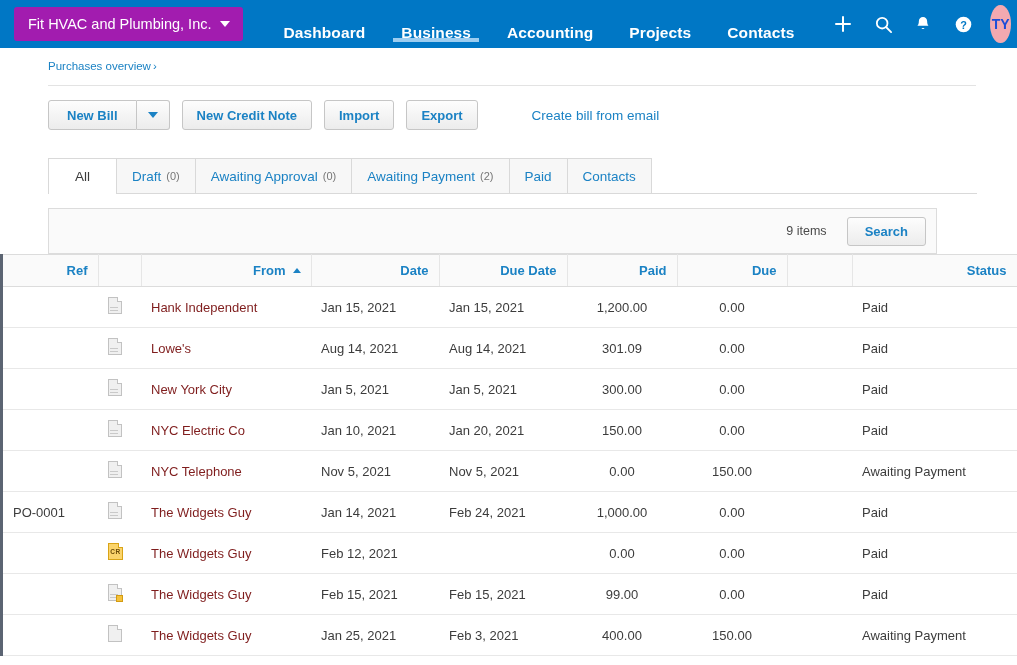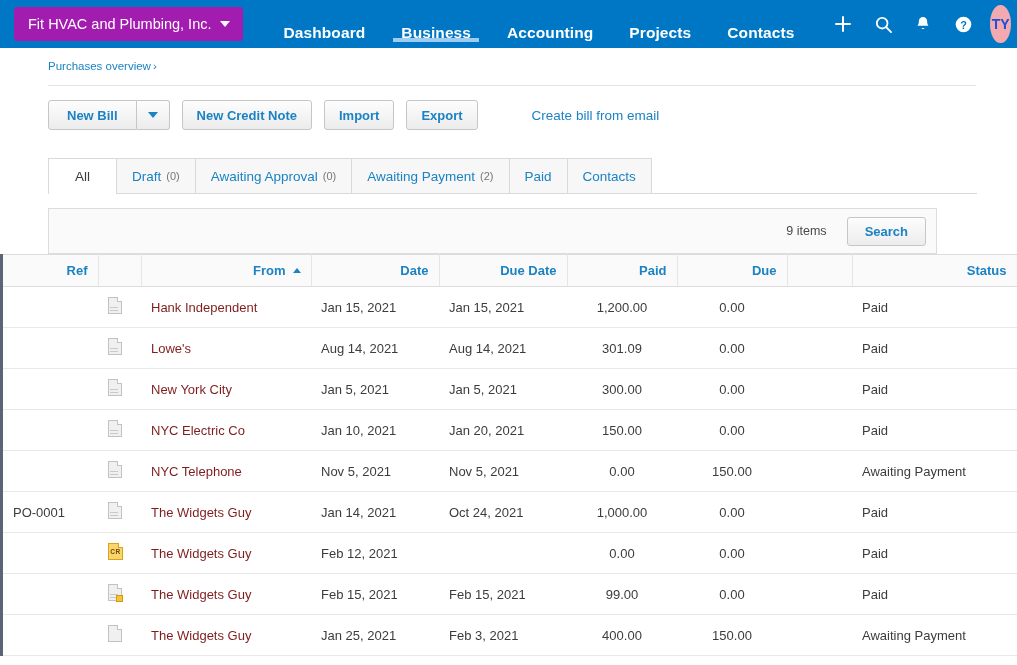--- a/index.html
+++ b/index.html
@@ -520,21 +520,21 @@
             <td class="num">150.00</td>
             <td></td>
             <td>Awaiting Payment</td>
             <td></td>
           </tr>
           <tr>
             <td>PO-0001</td>
             <td><span class="doc-ico"><span class="sheet"></span><span class="fold"></span><span class="lines"></span></span></td>
             <td><span class="vendor-link">The Widgets Guy</span></td>
             <td>Jan 14, 2021</td>
-            <td>Oct 24, 2021</td>
+            <td>Feb 24, 2021</td>
             <td class="num">1,000.00</td>
             <td class="num">0.00</td>
             <td></td>
             <td>Paid</td>
             <td></td>
           </tr>
           <tr>
             <td></td>
             <td><span class="doc-ico credit"><span class="sheet"></span><span class="fold"></span><span class="cr">CR</span></span></td>
             <td><span class="vendor-link">The Widgets Guy</span></td>

